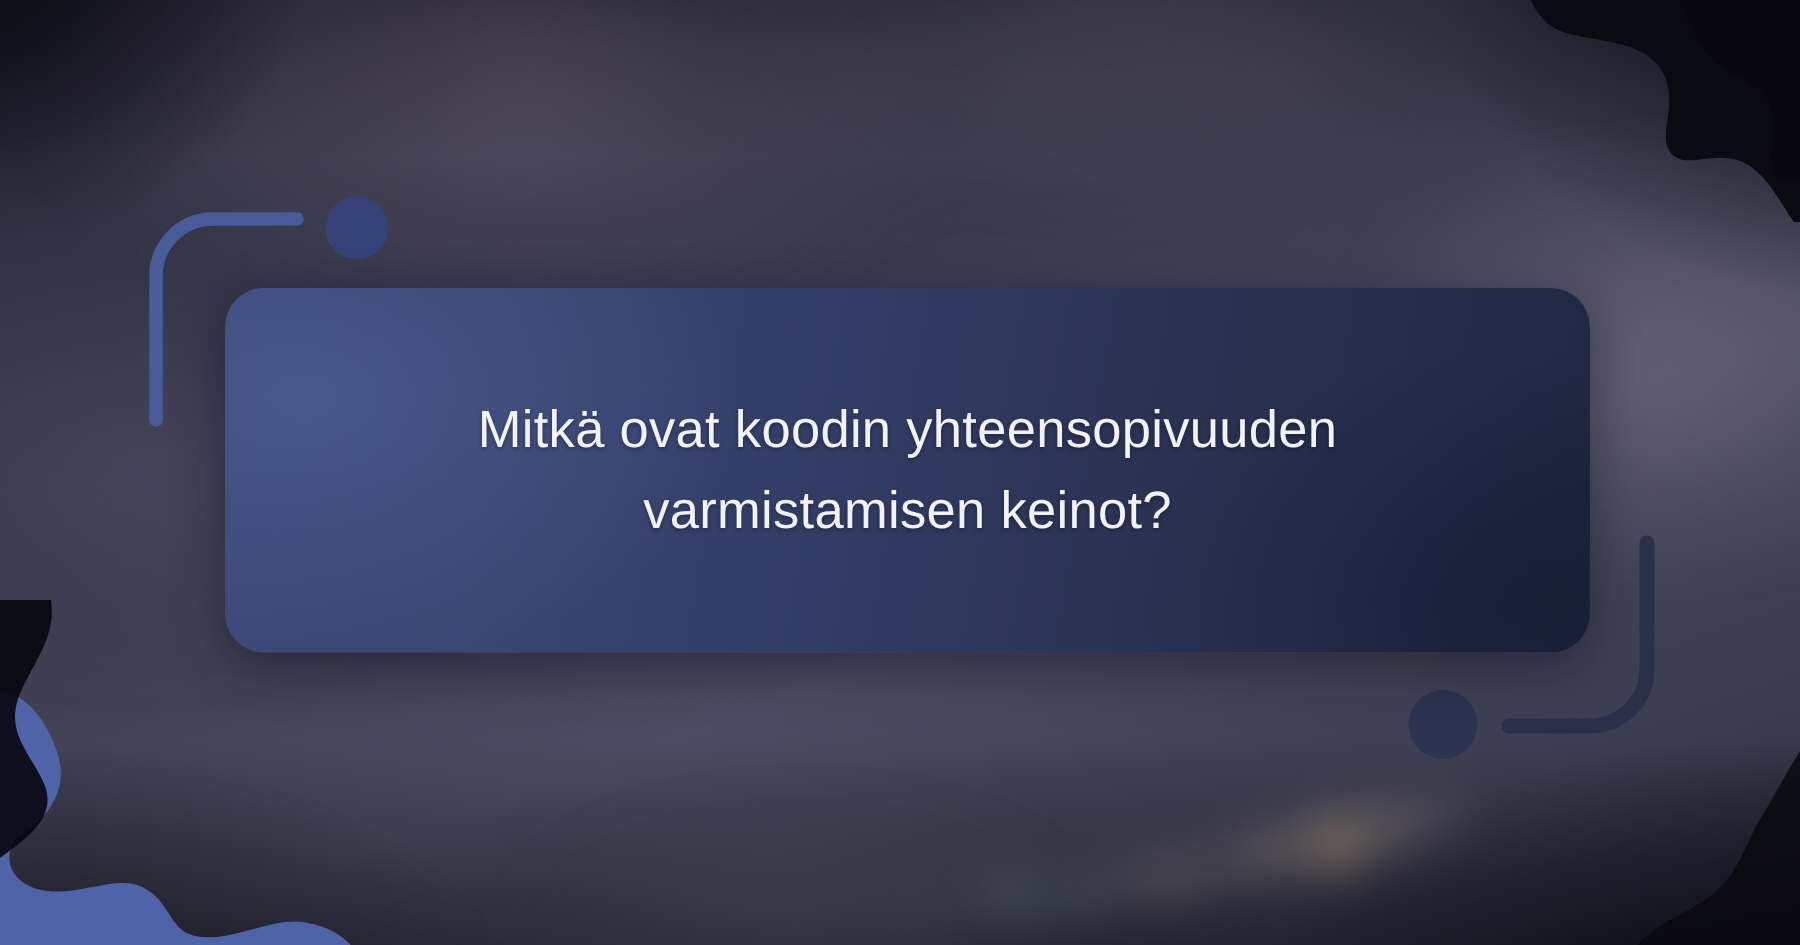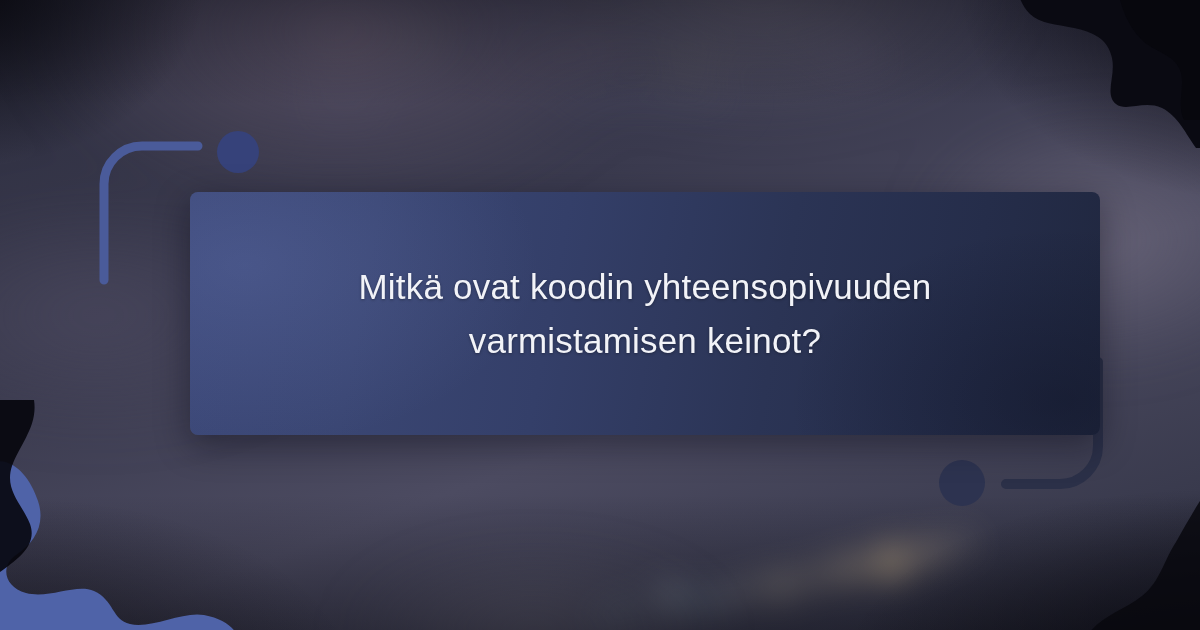--- a/index.html
+++ b/index.html
@@ -196,18 +196,18 @@
   <svg class="deco" style="left:90px; top:128px; width:190px; height:160px;" viewBox="0 0 190 160">
     <path id="deco-tl-line" d="M 14,152 L 14,56 A 38,38 0 0 1 52,18 L 108,18" fill="none" stroke="#4a5b9a" stroke-width="9" stroke-linecap="round"></path>
     <circle id="deco-tl-dot" cx="148" cy="24" r="21" fill="#36427a"></circle>
   </svg>
 
   <svg class="deco" style="left:930px; top:352px; width:190px; height:162px;" viewBox="0 0 190 162">
     <path id="deco-br-line" d="M 168,10 L 168,94 A 38,38 0 0 1 130,132 L 76,132" fill="none" stroke="#2b3048" stroke-width="10" stroke-linecap="round"></path>
     <circle id="deco-br-dot" cx="32" cy="131" r="23" fill="#2d3350"></circle>
   </svg>
 
-  <div class="card" style="background: linear-gradient(100deg, rgb(60, 72, 120) 0%, rgb(58, 70, 115) 20%, rgb(52, 63, 105) 40%, rgb(43, 52, 85) 64%, rgb(37, 45, 74) 84%, rgb(32, 39, 63) 100%); border-radius: 8px; margin-left: 40px;">
+  <div class="card" style="background: linear-gradient(100deg, rgb(60, 72, 120) 0%, rgb(58, 70, 115) 20%, rgb(52, 63, 105) 40%, rgb(43, 52, 85) 64%, rgb(37, 45, 74) 84%, rgb(32, 39, 63) 100%); border-radius: 26px;">
     <div class="card-sheen"></div>
     <p class="question" style="color: rgb(242, 243, 248);">Mitkä ovat koodin yhteensopivuuden varmistamisen keinot?</p>
   </div>
 
 </div>
 
 </body></html>

